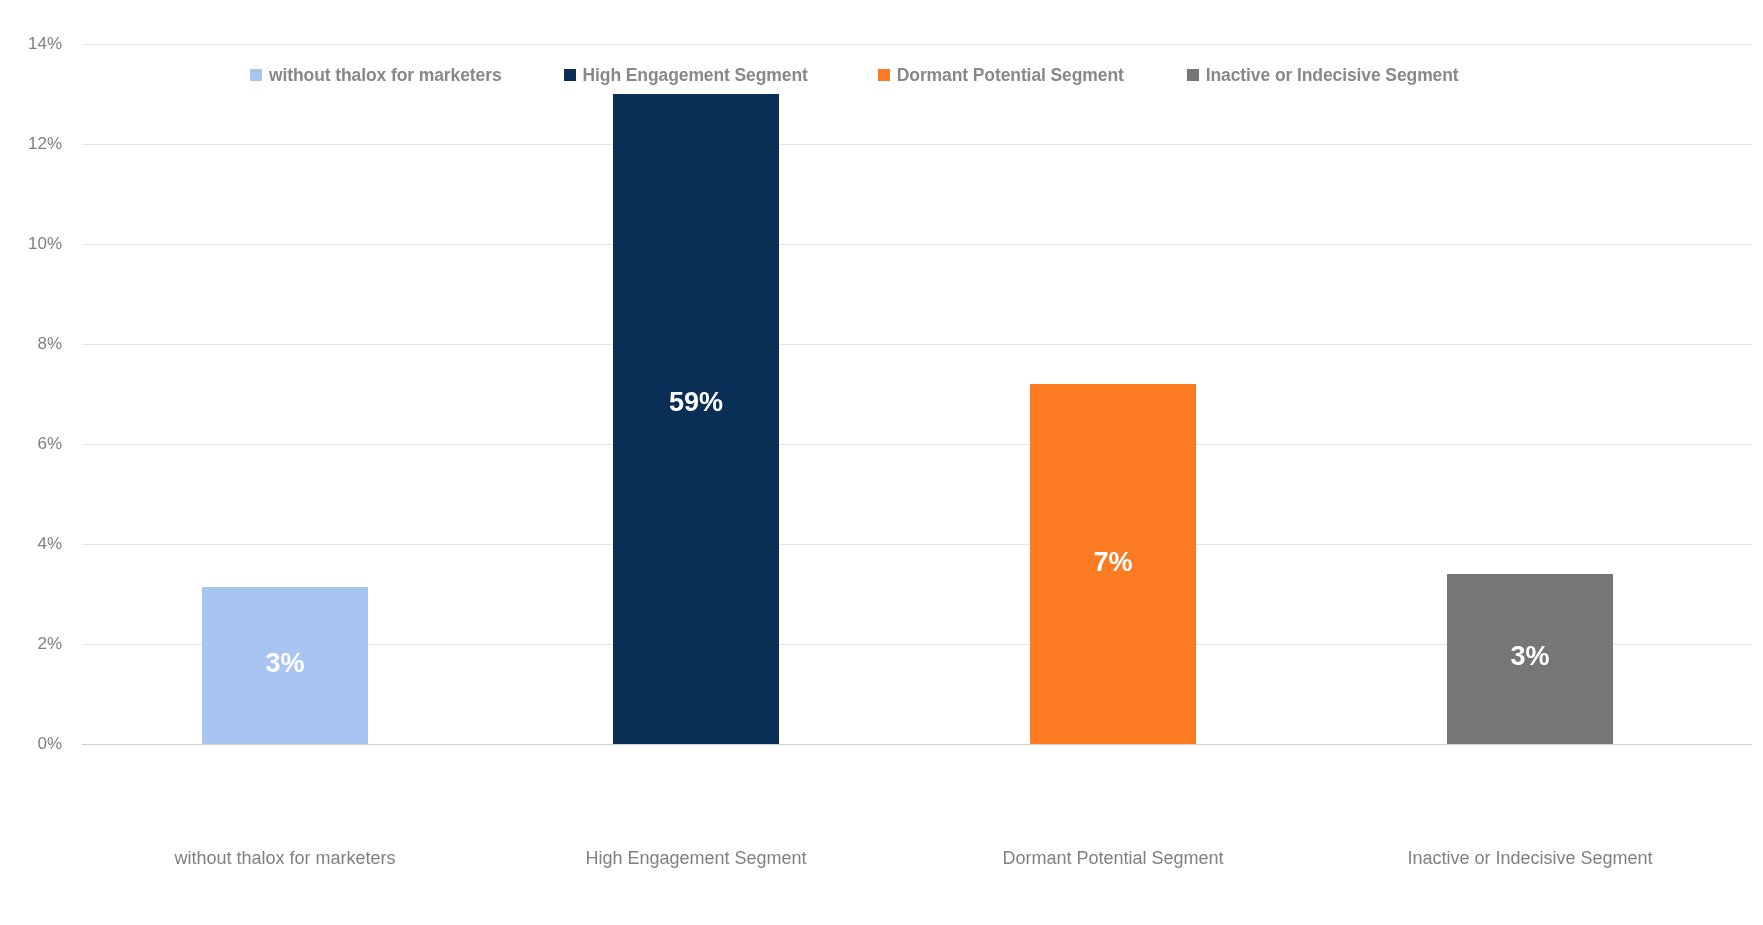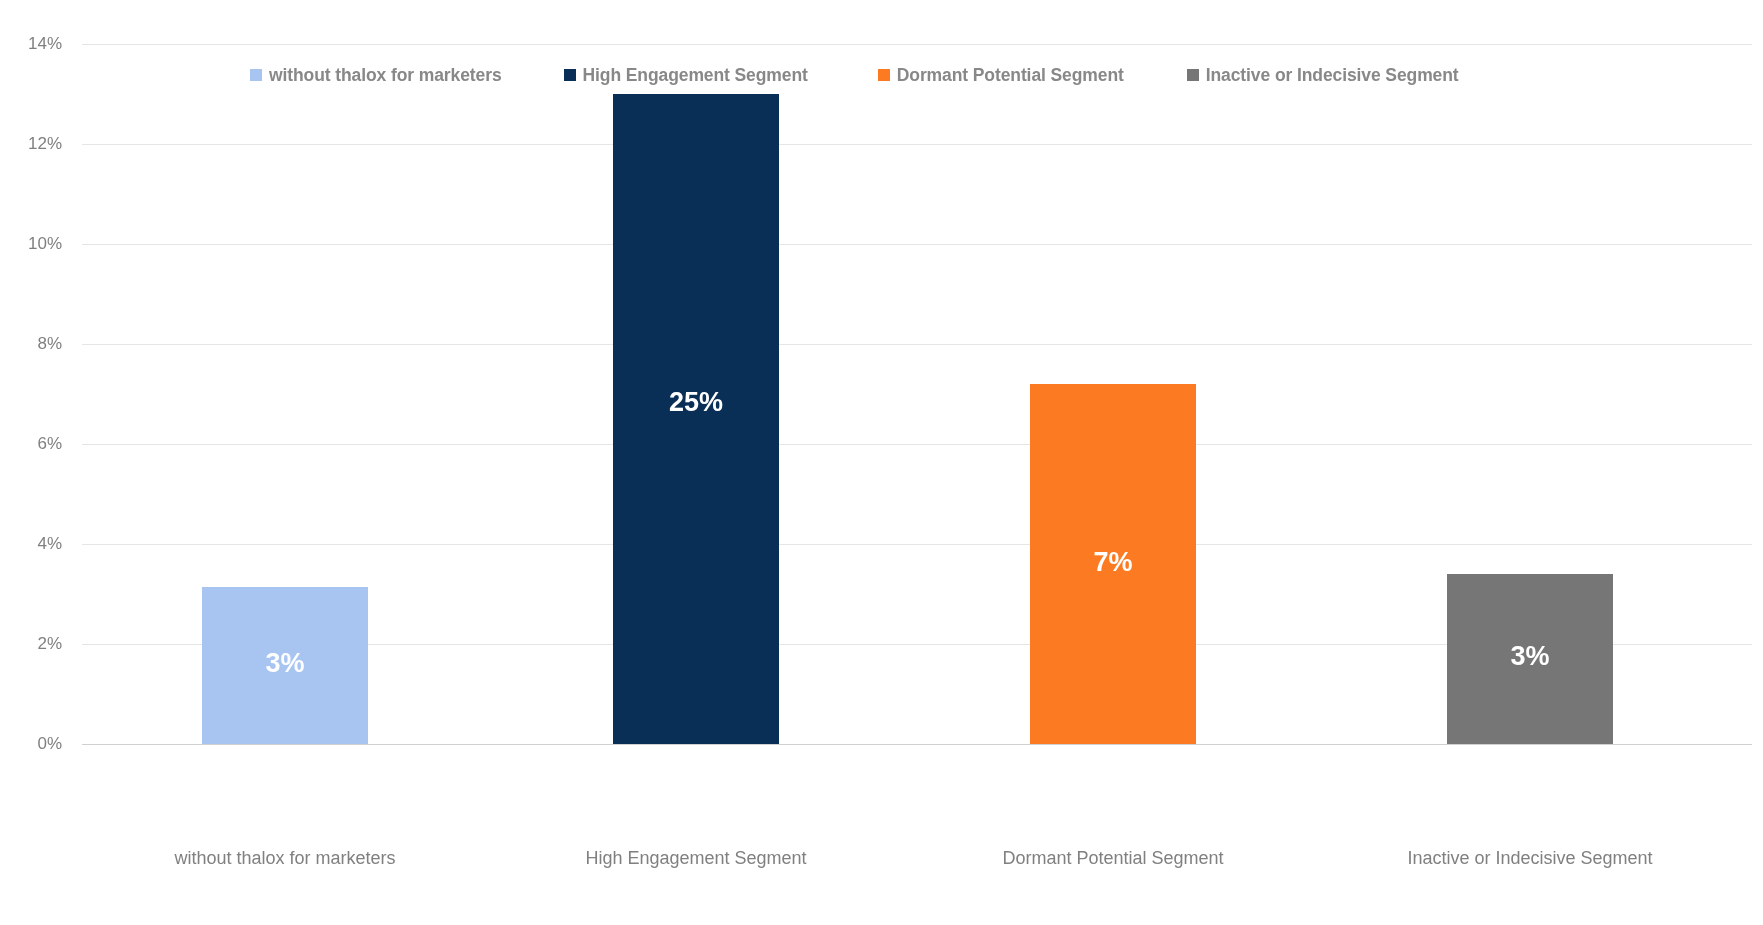--- a/index.html
+++ b/index.html
@@ -191,21 +191,21 @@
     <div class="bars">
 
       <div class="bar-group" style="left:120px; width:166px; bottom:80px; height:700px;">
         <div class="bar" style="height:157.5px; background:#A8C5F2;">
           <div class="bar-value" style="top:63px;">3%</div>
         </div>
       </div>
 
       <div class="bar-group" style="left:531px; width:166px; bottom:80px; height:700px;">
         <div class="bar" style="height:650px; background:#0A2F56;">
-          <div class="bar-value" style="top:295px;">25%</div>
+          <div class="bar-value" style="top:295px;">59%</div>
         </div>
       </div>
 
       <div class="bar-group" style="left:948px; width:166px; bottom:80px; height:700px;">
         <div class="bar" style="height:360px; background:#FC7B22;">
           <div class="bar-value" style="top:165px;">7%</div>
         </div>
       </div>
 
       <div class="bar-group" style="left:1365px; width:166px; bottom:80px; height:700px;">

